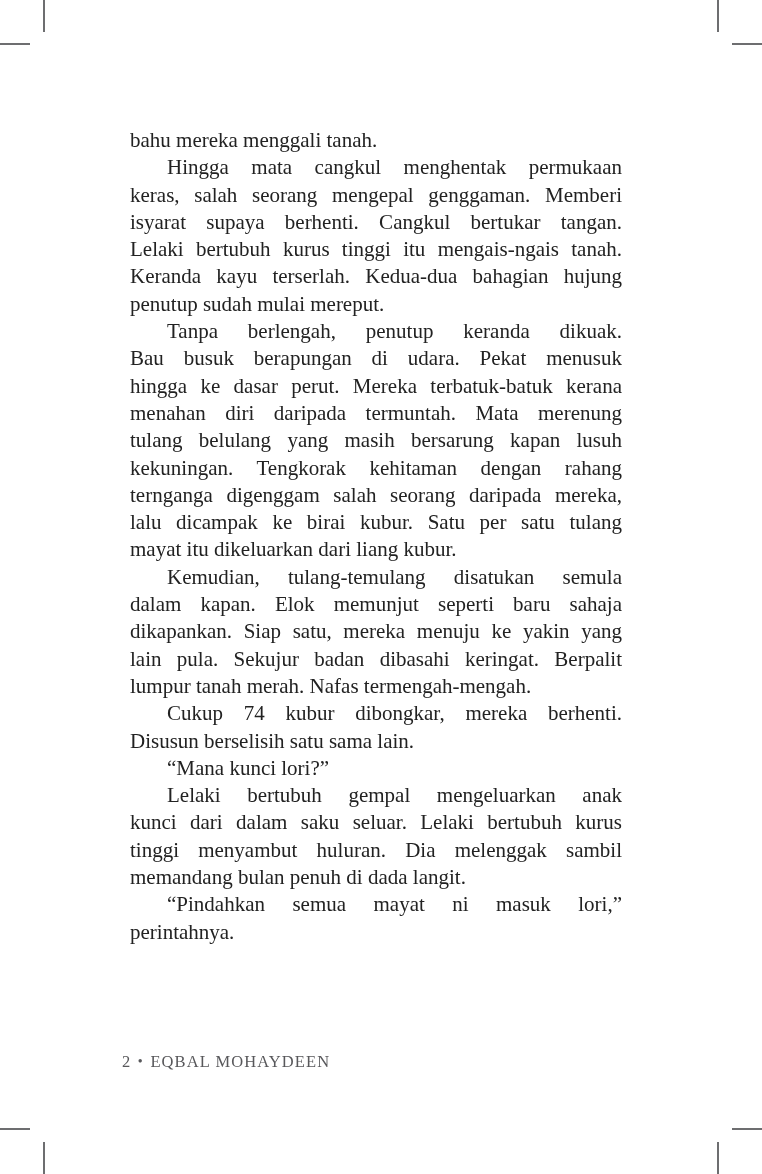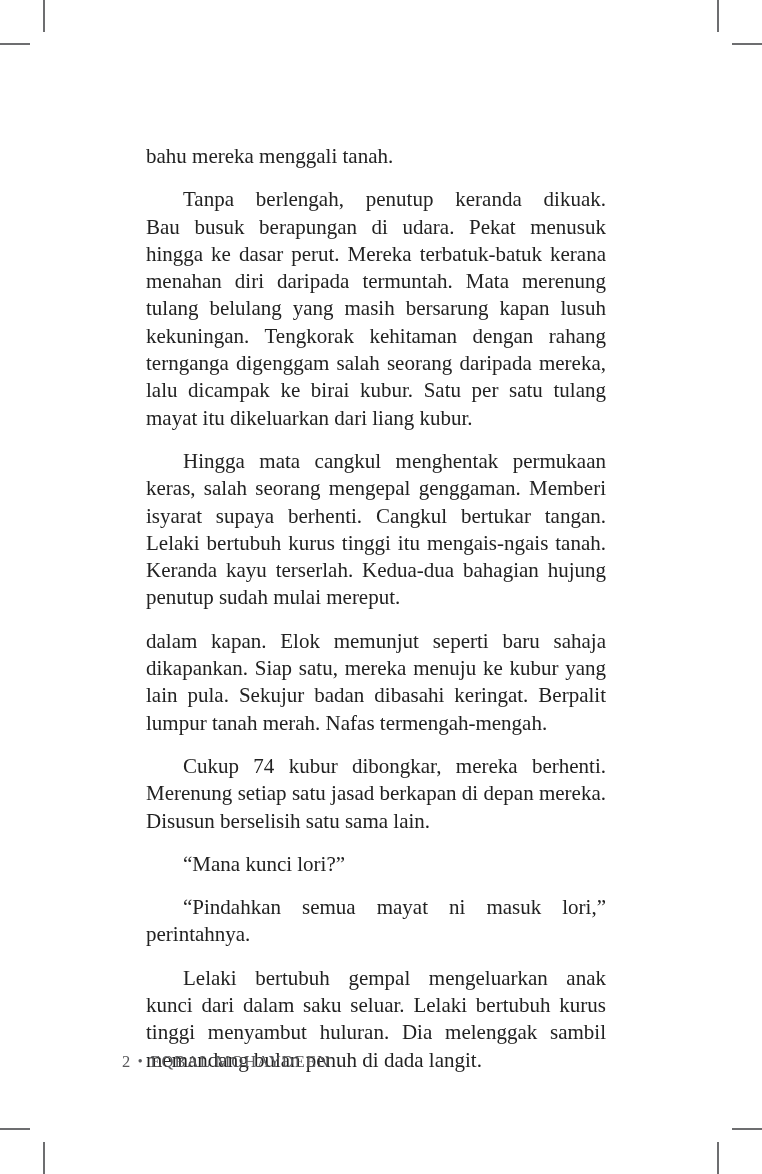--- a/index.html
+++ b/index.html
@@ -36,21 +36,21 @@
   
   .text-block {
     position: absolute;
     left: 130px;
     top: 127px;
     width: 492px;
     color: var(--body-text);
     font-size: 21px;
     line-height: 27.3px;
   }
-  .para { margin: 16px; }
+  .para { margin: 0; }
   .line { text-align: left; }
   .line.j { text-align: justify; text-align-last: justify; }
   .line.first { text-indent: 37px; }
 
   
   .page-footer {
     position: absolute;
     left: 122px;
     top: 1052px;
     color: var(--footer-text);
@@ -73,61 +73,61 @@
   <div class="crop h bl-h"></div>
   <div class="crop v bl-v"></div>
   <div class="crop h br-h"></div>
   <div class="crop v br-v"></div>
 
   <main class="text-block">
       <div class="para">
         <div class="line">bahu mereka menggali tanah.</div>
       </div>
       <div class="para">
+        <div class="line j first">Hingga mata cangkul menghentak permukaan</div>
+        <div class="line j">keras, salah seorang mengepal genggaman. Memberi</div>
+        <div class="line j">isyarat supaya berhenti. Cangkul bertukar tangan.</div>
+        <div class="line j">Lelaki bertubuh kurus tinggi itu mengais-ngais tanah.</div>
+        <div class="line j">Keranda kayu terserlah. Kedua-dua bahagian hujung</div>
+        <div class="line">penutup sudah mulai mereput.</div>
+      </div>
+      <div class="para">
         <div class="line j first">Tanpa berlengah, penutup keranda dikuak.</div>
         <div class="line j">Bau busuk berapungan di udara. Pekat menusuk</div>
         <div class="line j">hingga ke dasar perut. Mereka terbatuk-batuk kerana</div>
         <div class="line j">menahan diri daripada termuntah. Mata merenung</div>
         <div class="line j">tulang belulang yang masih bersarung kapan lusuh</div>
         <div class="line j">kekuningan. Tengkorak kehitaman dengan rahang</div>
         <div class="line j">ternganga digenggam salah seorang daripada mereka,</div>
         <div class="line j">lalu dicampak ke birai kubur. Satu per satu tulang</div>
         <div class="line">mayat itu dikeluarkan dari liang kubur.</div>
       </div>
       <div class="para">
-        <div class="line j first">Hingga mata cangkul menghentak permukaan</div>
-        <div class="line j">keras, salah seorang mengepal genggaman. Memberi</div>
-        <div class="line j">isyarat supaya berhenti. Cangkul bertukar tangan.</div>
-        <div class="line j">Lelaki bertubuh kurus tinggi itu mengais-ngais tanah.</div>
-        <div class="line j">Keranda kayu terserlah. Kedua-dua bahagian hujung</div>
-        <div class="line">penutup sudah mulai mereput.</div>
-      </div>
-      <div class="para">
+        <div class="line j first">Kemudian, tulang-temulang disatukan semula</div>
         <div class="line j">dalam kapan. Elok memunjut seperti baru sahaja</div>
-        <div class="line j">dikapankan. Siap satu, mereka menuju ke kubur yang</div>
+        <div class="line j">dikapankan. Siap satu, mereka menuju ke yakin yang</div>
         <div class="line j">lain pula. Sekujur badan dibasahi keringat. Berpalit</div>
         <div class="line">lumpur tanah merah. Nafas termengah-mengah.</div>
       </div>
       <div class="para">
         <div class="line j first">Cukup 74 kubur dibongkar, mereka berhenti.</div>
-        <div class="line j">Merenung setiap satu jasad berkapan di depan mereka.</div>
         <div class="line">Disusun berselisih satu sama lain.</div>
       </div>
       <div class="para">
         <div class="line first">“Mana kunci lori?”</div>
       </div>
       <div class="para">
-        <div class="line j first">“Pindahkan semua mayat ni masuk lori,”</div>
-        <div class="line">perintahnya.</div>
-      </div>
-      <div class="para">
         <div class="line j first">Lelaki bertubuh gempal mengeluarkan anak</div>
         <div class="line j">kunci dari dalam saku seluar. Lelaki bertubuh kurus</div>
         <div class="line j">tinggi menyambut huluran. Dia melenggak sambil</div>
         <div class="line">memandang bulan penuh di dada langit.</div>
+      </div>
+      <div class="para">
+        <div class="line j first">“Pindahkan semua mayat ni masuk lori,”</div>
+        <div class="line">perintahnya.</div>
       </div>
     </main>
 
   <footer class="page-footer">
     <span>2</span><span class="sep">•</span><span class="author">EQBAL MOHAYDEEN</span>
   </footer>
 
 </div>
 
 </body></html>

